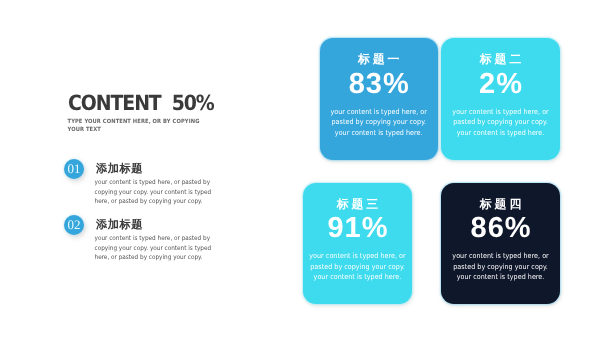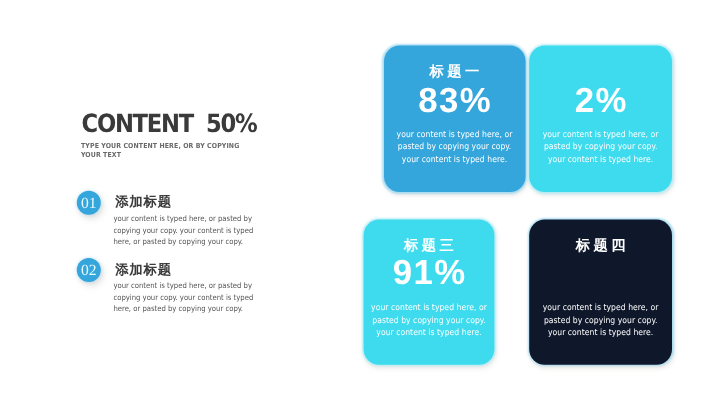--- a/index.html
+++ b/index.html
@@ -88,38 +88,40 @@
   <div class="card c1">
     <div class="c-title">标题一</div>
     <div class="c-pct">83%</div>
     <div class="c-body">
       <div class="cl">your content is typed here, or</div>
       <div class="cl">pasted by copying your copy.</div>
       <div class="cl">your content is typed here.</div>
     </div>
   </div>
   <div class="card c2">
+    <div class="c-title">标题二</div>
     <div class="c-pct">2%</div>
     <div class="c-body">
       <div class="cl">your content is typed here, or</div>
       <div class="cl">pasted by copying your copy.</div>
       <div class="cl">your content is typed here.</div>
     </div>
   </div>
   <div class="card c3">
     <div class="c-title">标题三</div>
     <div class="c-pct">91%</div>
     <div class="c-body">
       <div class="cl">your content is typed here, or</div>
       <div class="cl">pasted by copying your copy.</div>
       <div class="cl">your content is typed here.</div>
     </div>
   </div>
   <div class="card c4">
     <div class="c-title">标题四</div>
+    <div class="c-pct">86%</div>
     <div class="c-body">
       <div class="cl">your content is typed here, or</div>
       <div class="cl">pasted by copying your copy.</div>
       <div class="cl">your content is typed here.</div>
     </div>
   </div>
 
 </div>
 
 </body></html>

